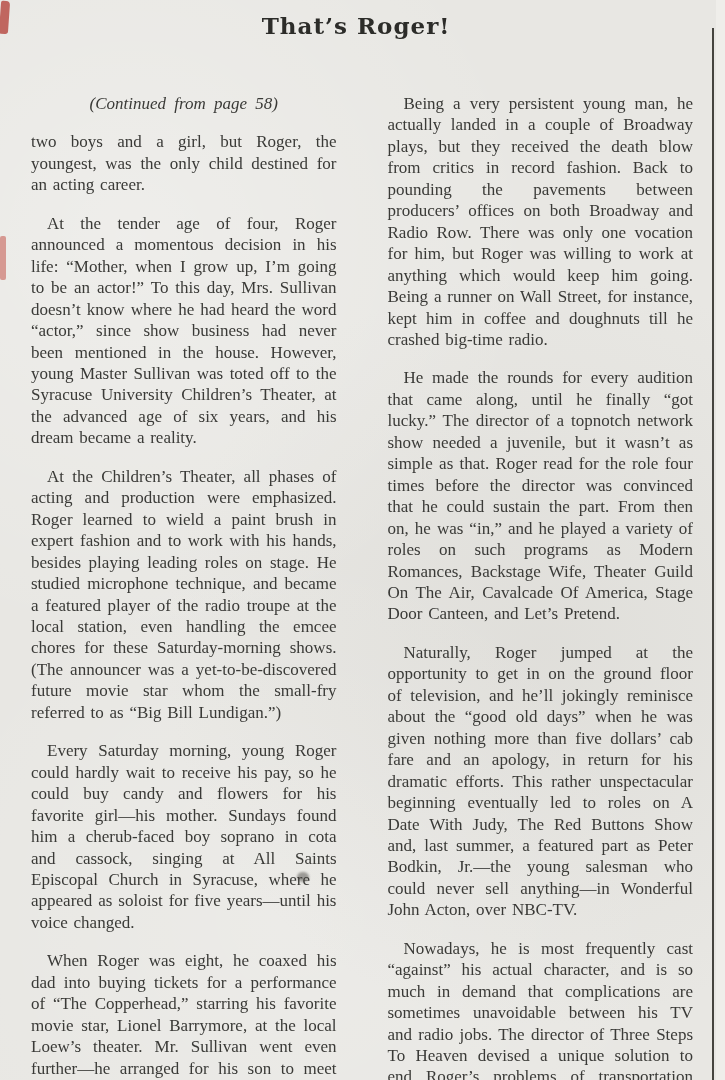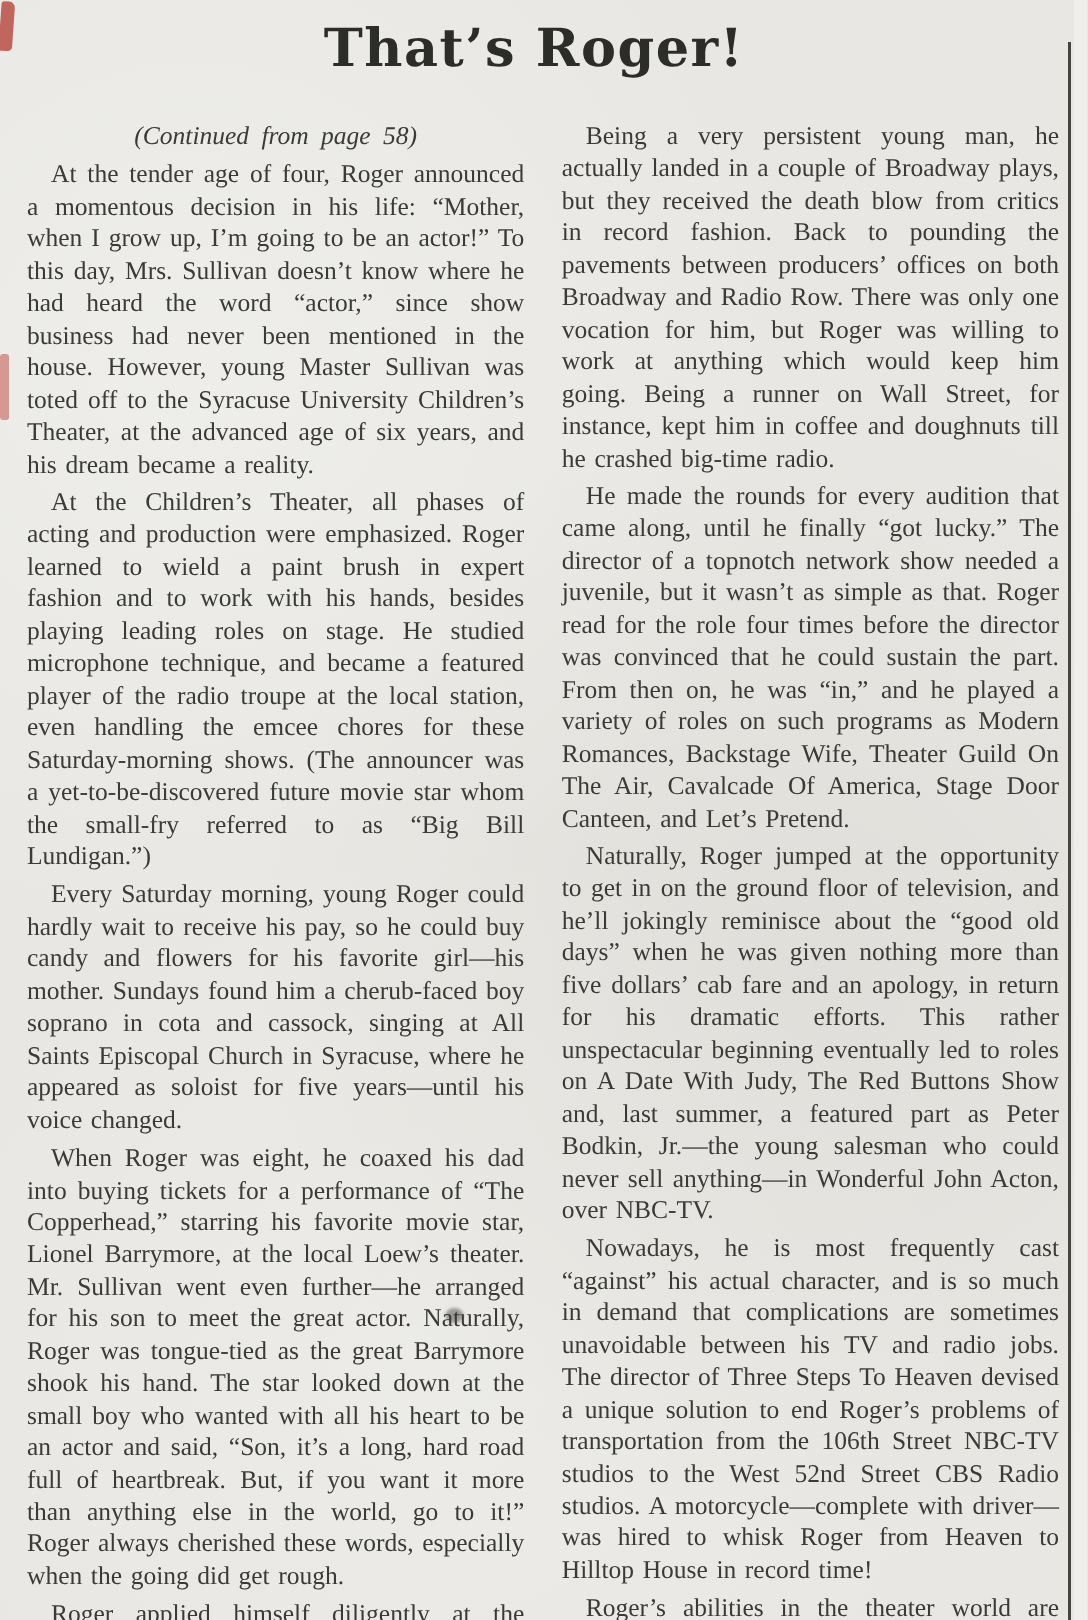--- a/index.html
+++ b/index.html
@@ -15,37 +15,37 @@
       radial-gradient(circle at 75% 60%, rgba(190,188,182,.20), rgba(190,188,182,0) 45%),
       radial-gradient(circle at 40% 85%, rgba(255,255,255,.18), rgba(255,255,255,0) 38%),
       #e8e7e3;
     color:#3a3a37;
   }
   .title{
     position:absolute;top:12px;left:0;width:712px;
     text-align:center;
     font-family:"DejaVu Serif", serif;
     font-weight:700;
-    font-size:35px;
+    font-size:23px;
     letter-spacing:1px;
     color:#2c2c29;
     margin:0;
   }
   .columns{
     position:absolute;top:76px;left:14px;width:696px;
     display:flex;gap:17px;
   }
   .col{
     width:340px;
     font-size:17px;line-height:21.45px;
     text-align:justify;
     color:#3a3a37;
     word-spacing:1.5px;
   }
-  .col p{margin:4px;}
+  .col p{margin:17px;}
   .continued{
     text-align:center;font-style:italic;
     word-spacing:4px;
   }
   .para.ind{text-indent:16px;}
   .it{}
   .col-rule{
     position:absolute;top:28px;bottom:0;left:712px;width:2px;
     background:#45443f;
   }
@@ -72,20 +72,21 @@
 <body>
 
 <div class="page">
 
   <h1 class="title">That’s Roger!</h1>
 
   <div class="columns">
     <div class="col">
       <p class="continued">(Continued from page 58)</p>
       <div>
+          <p class="para"><span>two boys and a girl, but Roger, the youngest, was the only child destined for an acting career.</span></p>
           <p class="para ind"><span>At the tender age of four, Roger announced a momentous decision in his life: “Mother, when I grow up, I’m going to be an actor!”  To this day, Mrs. Sullivan doesn’t know where he had heard the word “actor,” since show business had never been mentioned in the house.  However, young Master Sullivan was toted off to the Syracuse University Children’s Theater, at the advanced age of six years, and his dream became a reality.</span></p>
           <p class="para ind"><span>At the Children’s Theater, all phases of acting and production were emphasized. Roger learned to wield a paint brush in expert fashion and to work with his hands, besides playing leading roles on stage. He studied microphone technique, and became a featured player of the radio troupe at the local station, even handling the emcee chores for these Saturday-morning shows. (The announcer was a yet-to-be-discovered future movie star whom the small-fry referred to as “Big Bill Lundigan.”)</span></p>
           <p class="para ind"><span>Every Saturday morning, young Roger could hardly wait to receive his pay, so he could buy candy and flowers for his favorite girl—his mother.  Sundays found him a cherub-faced boy soprano in cota and cassock, singing at All Saints Episcopal Church in Syracuse, where he appeared as soloist for five years—until his voice changed.</span></p>
           <p class="para ind"><span>When Roger was eight, he coaxed his dad into buying tickets for a performance of “The Copperhead,” starring his favorite movie star, Lionel Barrymore, at the local Loew’s theater.  Mr. Sullivan went even further—he arranged for his son to meet the great actor.  Naturally, Roger was tongue-tied as the great Barrymore shook his hand.  The star looked down at the small boy who wanted with all his heart to be an actor and said, “Son, it’s a long, hard road full of heartbreak.  But, if you want it more than anything else in the world, go to it!”  Roger always cherished these words, especially when the going did get rough.</span></p>
           <p class="para ind"><span>Roger applied himself diligently at the Children’s Theater until he was fourteen, then received his secondary education at Nottingham High School, later enrolling at Syracuse University.  He now had three shows a week on the local radio station, and he banked his paychecks to further his one burning ambition.  At the end of his freshman year, Roger made another big decision in his life, trading in his college</span></p>
         </div>
     </div>
     <div class="col">
       <div>
           <p class="para ind"><span>Being a very persistent young man, he actually landed in a couple of Broadway plays, but they received the death blow from critics in record fashion.  Back to pounding the pavements between producers’ offices on both Broadway and Radio Row.  There was only one vocation for him, but Roger was willing to work at anything which would keep him going.  Being a runner on Wall Street, for instance, kept him in coffee and doughnuts till he crashed big-time radio.</span></p>

